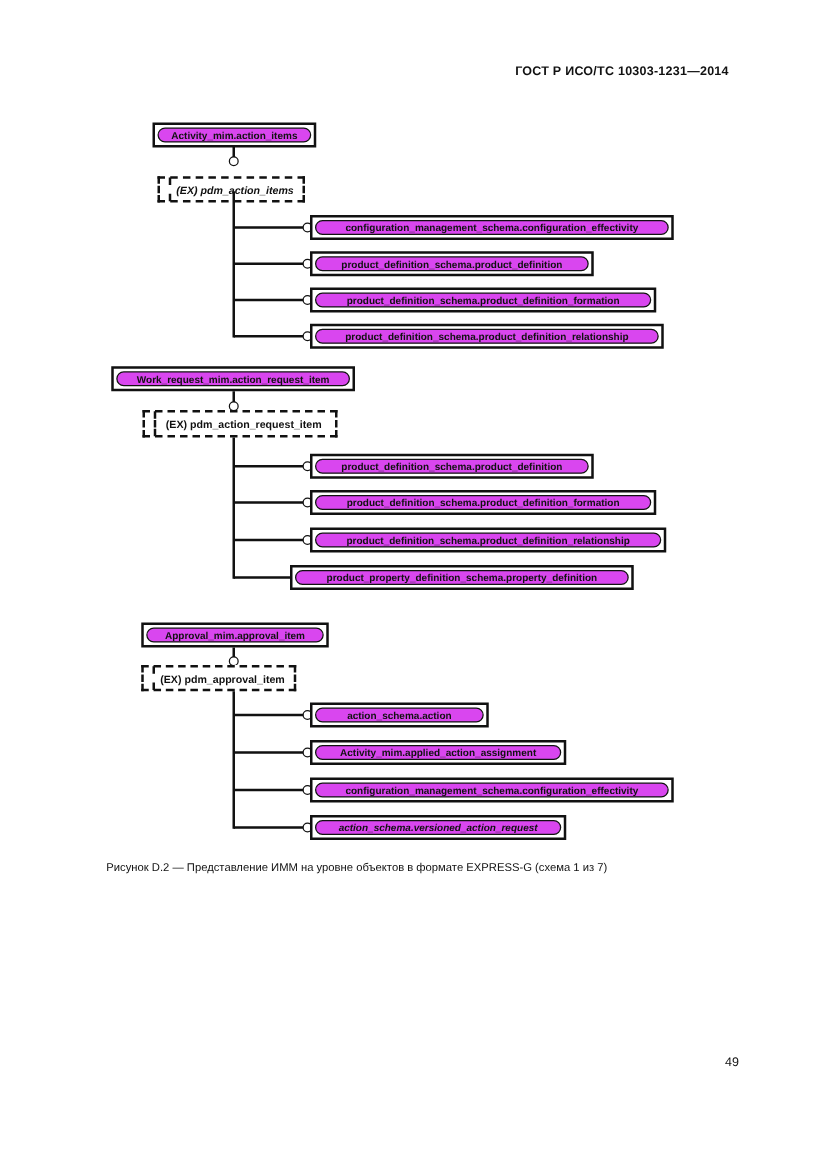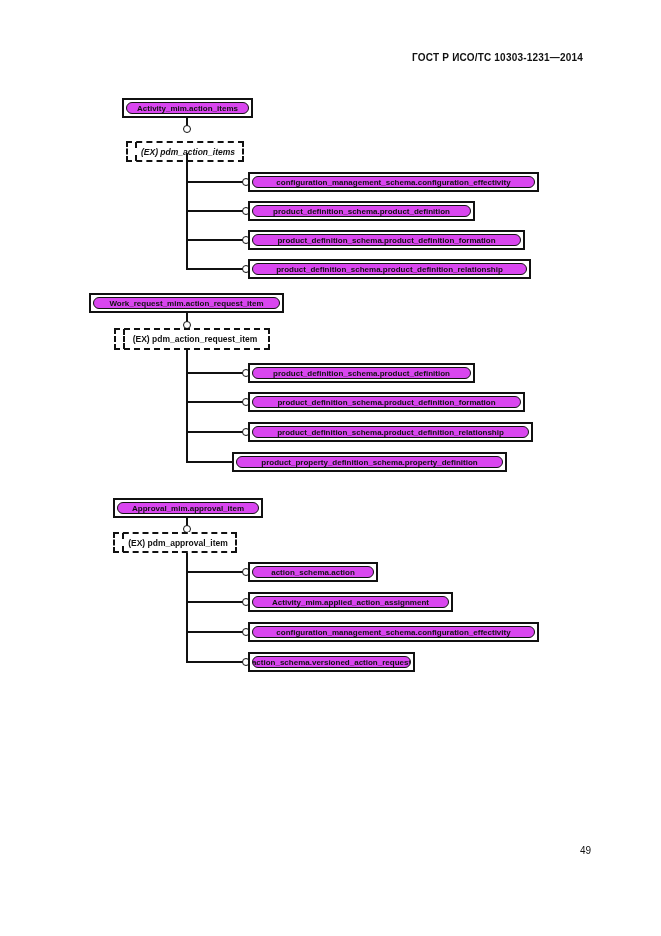--- a/index.html
+++ b/index.html
@@ -168,41 +168,42 @@
       <div class="vline" style="left:186px;top:518px;height:8px;"></div>
       <div class="circ" style="left:183px;top:525px;"></div>
       <div class="dnode" style="left:113px;top:532px;width:124px;height:21px;">
         <div class="drule"></div>
         <span class="dlabel">(EX) pdm_approval_item</span>
       </div>
       <div class="vline" style="left:186px;top:553px;height:110px;"></div>
 
       <div class="hline" style="left:187px;top:571px;width:56px;"></div>
       <div class="circ" style="left:242px;top:568px;"></div>
-      <div class="node" style="left:248px;top:562px;width:130px;height:20px;">
+      <div class="node" style="left:248px;top:562px;width:143px;height:20px;">
         <div class="cap">action_schema.action</div>
       </div>
 
       <div class="hline" style="left:187px;top:601px;width:56px;"></div>
       <div class="circ" style="left:242px;top:598px;"></div>
       <div class="node" style="left:248px;top:592px;width:205px;height:20px;">
         <div class="cap">Activity_mim.applied_action_assignment</div>
       </div>
 
       <div class="hline" style="left:187px;top:631px;width:56px;"></div>
       <div class="circ" style="left:242px;top:628px;"></div>
       <div class="node" style="left:248px;top:622px;width:291px;height:20px;">
         <div class="cap">configuration_management_schema.configuration_effectivity</div>
       </div>
 
       <div class="hline" style="left:187px;top:661px;width:56px;"></div>
       <div class="circ" style="left:242px;top:658px;"></div>
-      <div class="node" style="left:248px;top:652px;width:167px;height:20px;">
+      <div class="node" style="left:248px;top:652px;width:205px;height:20px;font-style:italic;">
         <div class="cap">action_schema.versioned_action_request</div>
       </div>
     </div>
 
   </div>
 
+  <div class="caption">Рисунок D.2 — Представление ИММ на уровне объектов в формате EXPRESS-G (схема 1 из 7)</div>
 
   <div class="pagenum">49</div>
 
 </div>
 
 </body></html>

